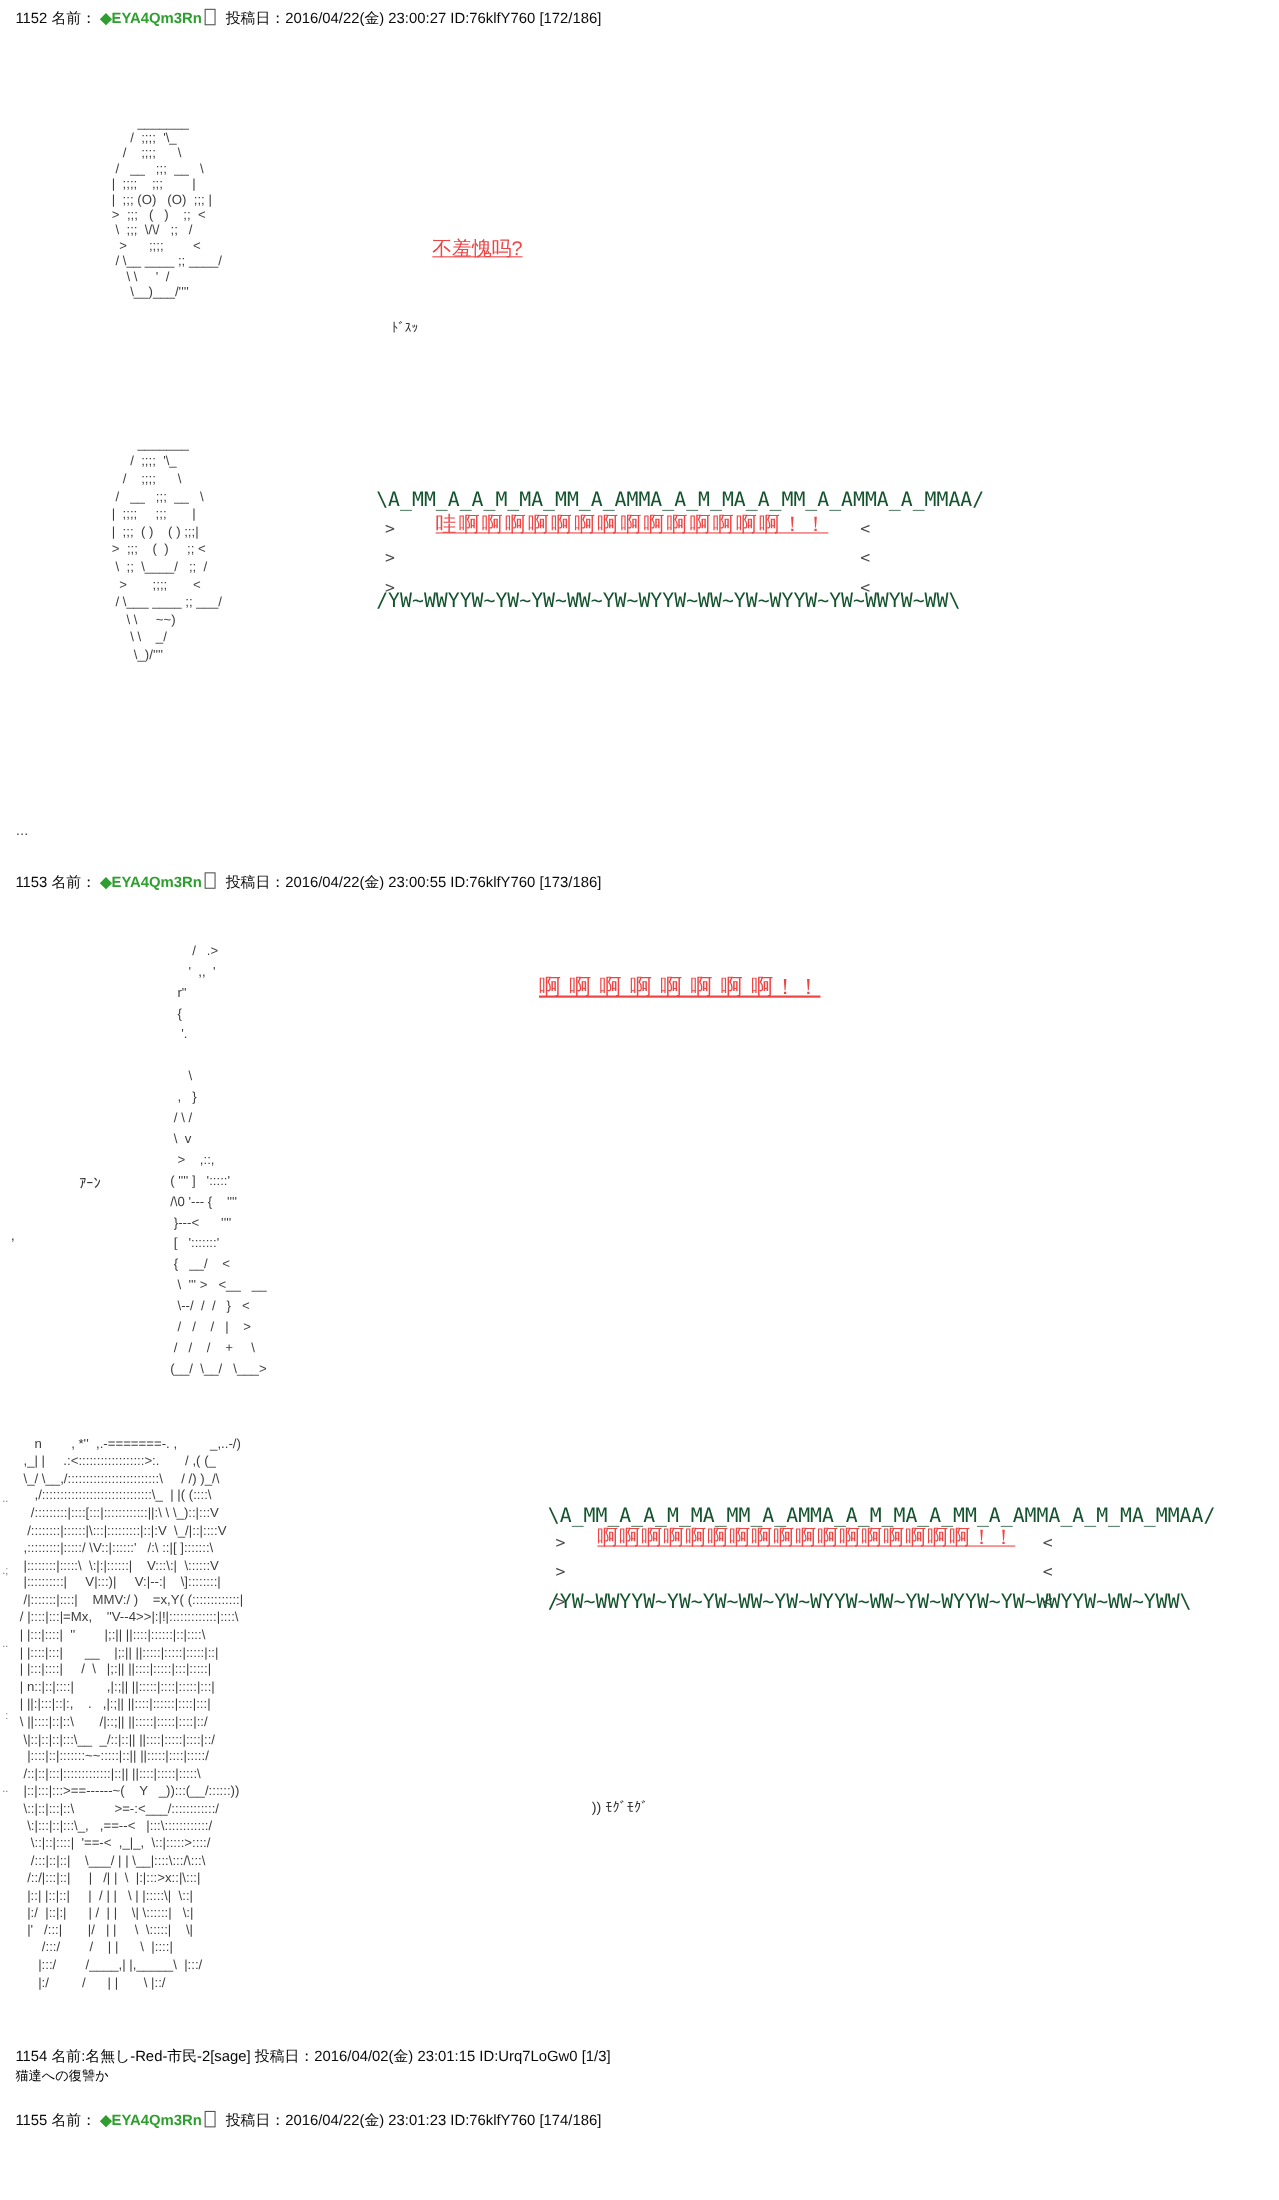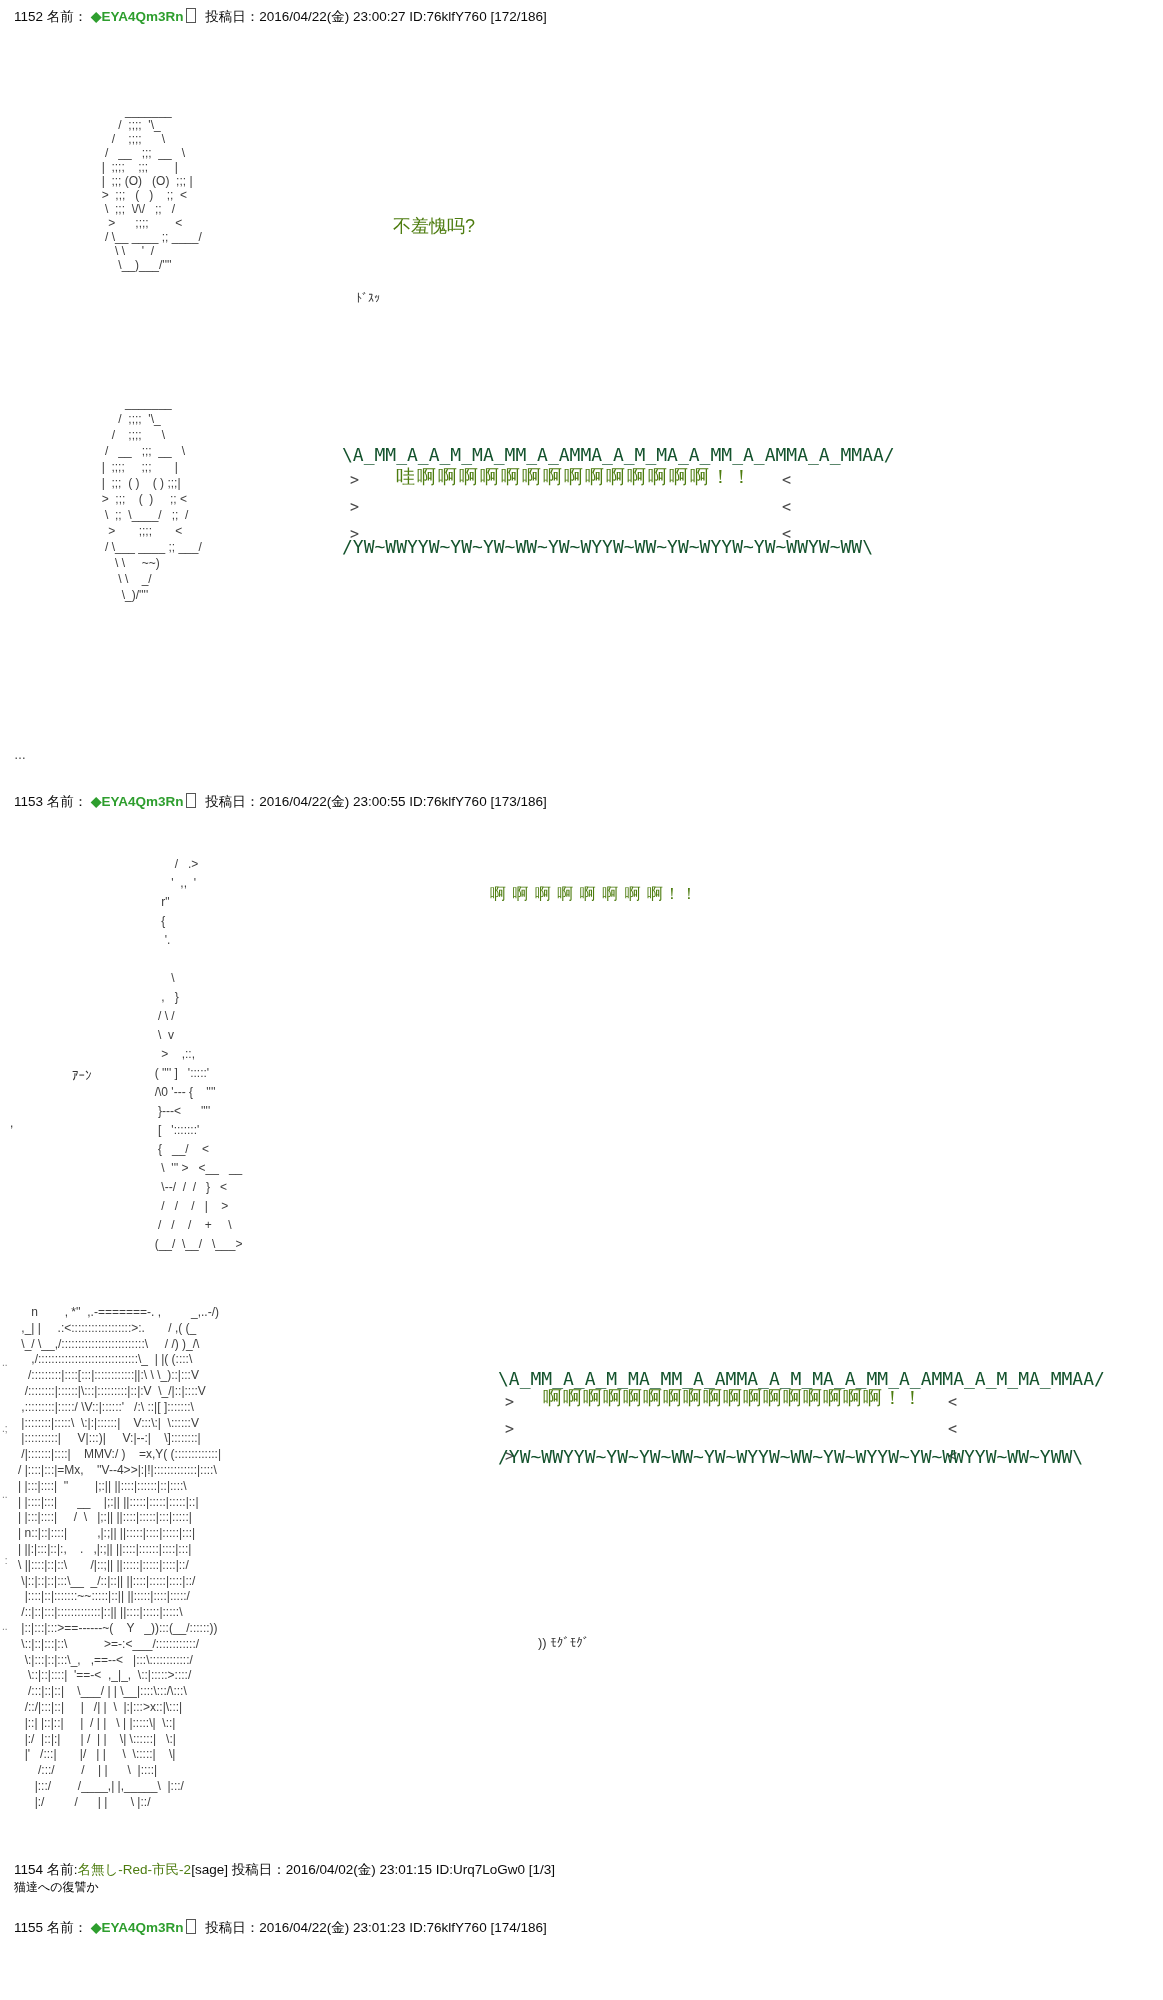--- a/index.html
+++ b/index.html
@@ -3,27 +3,27 @@
 <meta charset="utf-8">
 <style>
   html,body { margin:0; padding:0; background:#ffffff; }
   .canvas {
     position:relative; width:1163px; height:2000px;
     background:#ffffff; overflow:hidden;
     font-family:"Liberation Sans", sans-serif; color:#111;
   }
   .hdr { position:absolute; font-size:13.5px; line-height:17px; white-space:pre; color:#0a0a0a; }
   .hdr .name { color:#2e9e2e; font-weight:bold; }
-  .hdr .name.plain { font-weight:normal; color:#4d7c0f; }
+  .hdr .name.plain { font-weight:normal; color:#000000; }
   .tofu { display:inline-block; width:8px; height:13px; border:1px solid #555; margin:0 5px 0 3px; vertical-align:-2px; }
   .body-text { position:absolute; font-size:12px; white-space:pre; color:#000000; }
   .aa { position:absolute; font-family:Liberation Sans, sans-serif; font-size:12px; line-height:14px; white-space:pre; color:#3d3d3d; }
   .zig { position:absolute; font-family:"DejaVu Sans Mono", monospace; font-size:18px; line-height:18px; white-space:pre; color:#14532d; }
   .chev { position:absolute; font-family:"DejaVu Sans Mono", monospace; font-size:15px; line-height:27px; white-space:pre; color:#4a4a4a; }
-  .cjk { position:absolute; white-space:pre; color:#4d7c0f; }
+  .cjk { position:absolute; white-space:pre; color:#ef4444;text-decoration:underline; }
   .sfx { position:absolute; white-space:pre; color:#333; font-size:12px; }
 </style>
 </head>
 <body>
 
 <div class="canvas">
 
   <div class="hdr" style="left:14px;top:8px"><span>1152 </span><span>名前： </span><span class="name">◆EYA4Qm3Rn</span><span class="tofu"></span><span> 投稿日：</span><span>2016/04/22(金) 23:00:27 </span><span>ID:76klfY760 </span><span>[172/186]</span></div>
 
   <pre class="aa" style="left:85px;top:92px">            _______
@@ -84,21 +84,21 @@
         /\0 '--- {    ''''
          }---&lt;      ''''
          [   ':::::::'
          {   __/    &lt;
           \  ''' &gt;   &lt;__   __
           \--/  /  /   }   &lt;
           /   /    /   |    &gt;
          /   /    /    +     \
         (__/  \__/   \___&gt;</pre>
 
-  <div class="cjk" style="left:490px;top:884px;font-size:16px;letter-spacing:1px">啊 啊 啊 啊 啊 啊 啊 啊！！</div>
+  <div class="cjk" style="left:490px;top:884px;font-size:20px;letter-spacing:1px">啊 啊 啊 啊 啊 啊 啊 啊！！</div>
 
   <div class="sfx" style="left:72px;top:1068px;font-size:13px">ｱｰﾝ</div>
   <div class="sfx" style="left:10px;top:1116px">,</div>
 
   <pre class="aa" style="left:2px;top:1336px;font-size:10px;line-height:33px;color:#777">..
 
 .;
 
 ..
 

